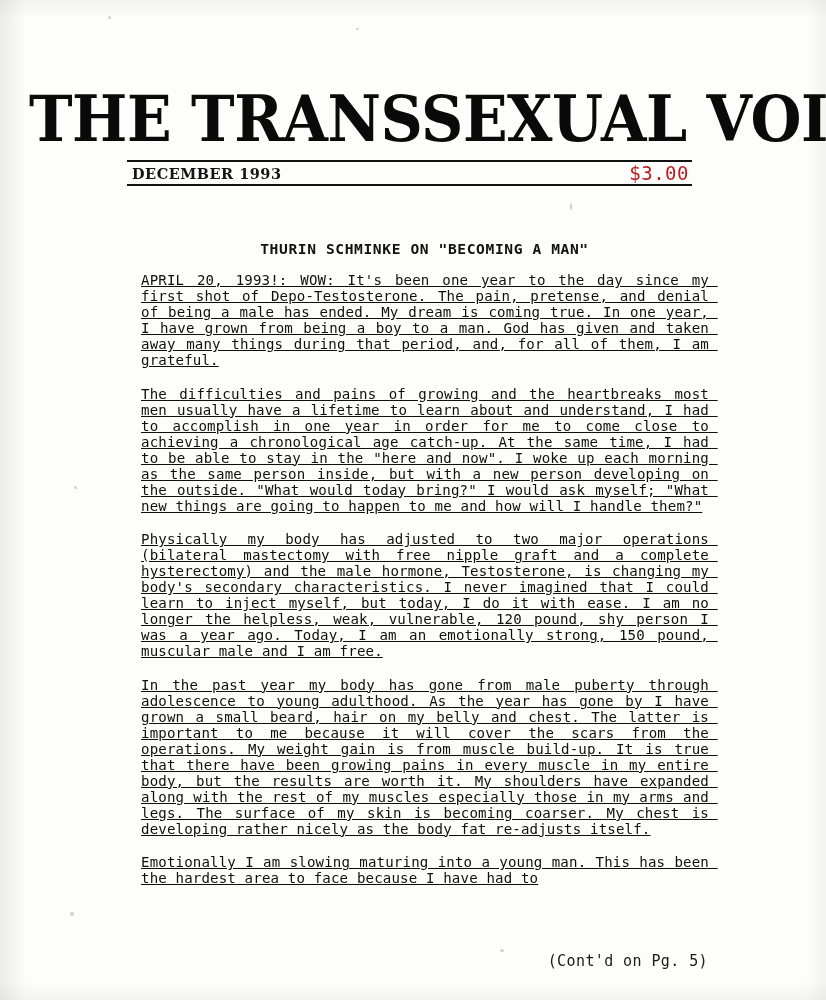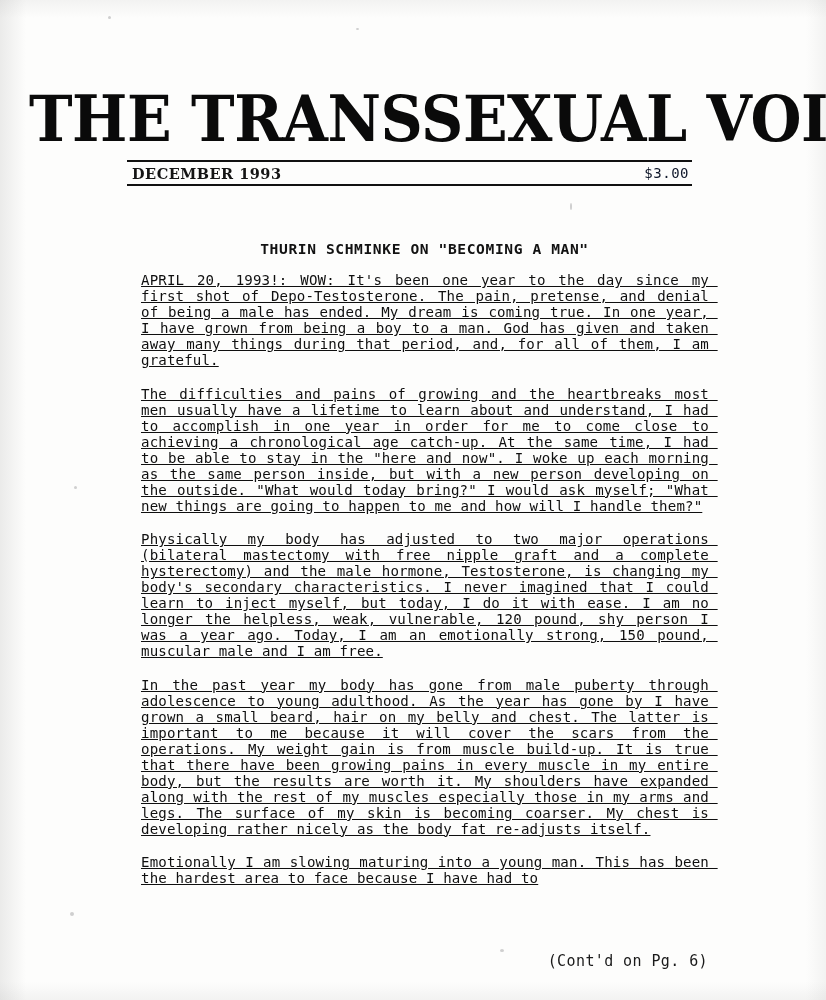--- a/index.html
+++ b/index.html
@@ -73,23 +73,23 @@
   }
   .datebar .issue-date {
     font-family: "DejaVu Serif", serif;
     font-weight: bold;
     font-size: 14.5px;
     letter-spacing: 0.5px;
     color: #141414;
   }
   .datebar .issue-price {
     font-family: "DejaVu Sans Mono", monospace;
-    font-size: 14px;
+    font-size: 19px;
     letter-spacing: 0.5px;
-    color: #0f172a;
+    color: #b91c1c;
   }
 
   
   .article-title {
     position: absolute;
     left: 141px;
     top: 228px;
     width: 567px;
     text-align: center;
     font-family: "DejaVu Sans Mono", monospace;
@@ -153,15 +153,15 @@
   <h2 class="article-title">THURIN SCHMINKE ON "BECOMING A MAN"</h2>
 
   <div class="body-col">
     <p>APRIL 20, 1993!: WOW: It's been one year to the day since my first shot of Depo-Testosterone. The pain, pretense, and denial of being a male has ended. My dream is coming true. In one year, I have grown from being a boy to a man. God has given and taken away many things during that period, and, for all of them, I am grateful.</p>
     <p>The difficulties and pains of growing and the heartbreaks most men usually have a lifetime to learn about and understand, I had to accomplish in one year in order for me to come close to achieving a chronological age catch-up. At the same time, I had to be able to stay in the "here and now". I woke up each morning as the same person inside, but with a new person developing on the outside. "What would today bring?" I would ask myself; "What new things are going to happen to me and how will I handle them?"</p>
     <p>Physically my body has adjusted to two major operations (bilateral mastectomy with free nipple graft and a complete hysterectomy) and the male hormone, Testosterone, is changing my body's secondary characteristics. I never imagined that I could learn to inject myself, but today, I do it with ease. I am no longer the helpless, weak, vulnerable, 120 pound, shy person I was a year ago. Today, I am an emotionally strong, 150 pound, muscular male and I am free.</p>
     <p>In the past year my body has gone from male puberty through adolescence to young adulthood. As the year has gone by I have grown a small beard, hair on my belly and chest. The latter is important to me because it will cover the scars from the operations. My weight gain is from muscle build-up. It is true that there have been growing pains in every muscle in my entire body, but the results are worth it. My shoulders have expanded along with the rest of my muscles especially those in my arms and legs. The surface of my skin is becoming coarser. My chest is developing rather nicely as the body fat re-adjusts itself.</p>
     <p>Emotionally I am slowing maturing into a young man. This has been the hardest area to face because I have had to</p>
   </div>
 
-  <div class="contd">(Cont'd on Pg. 6)</div>
+  <div class="contd">(Cont'd on Pg. 5)</div>
 
 </div>
 
 </body></html>

